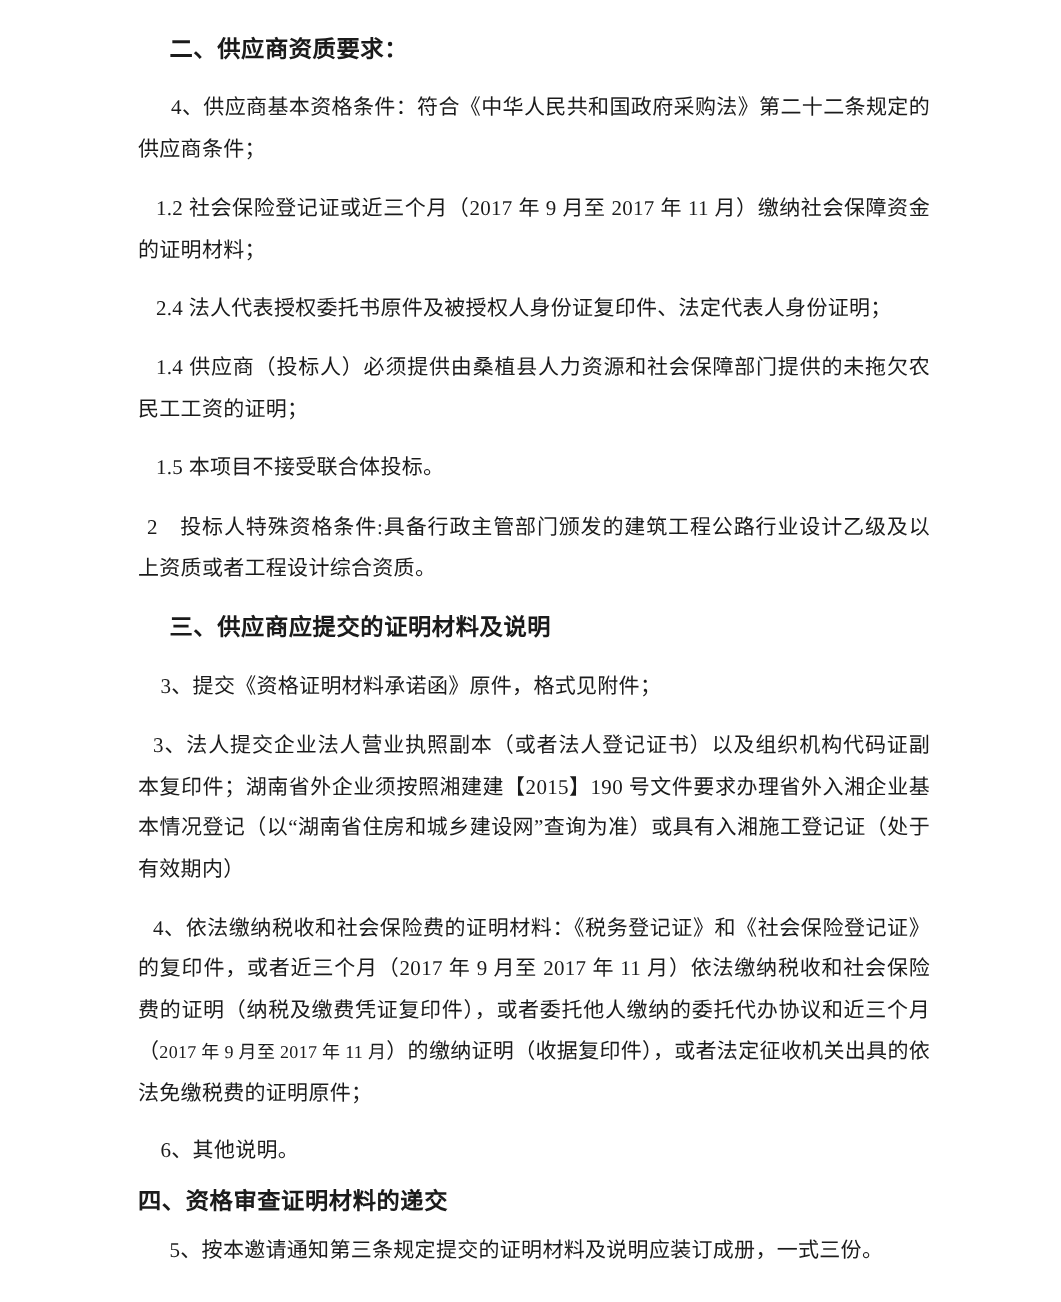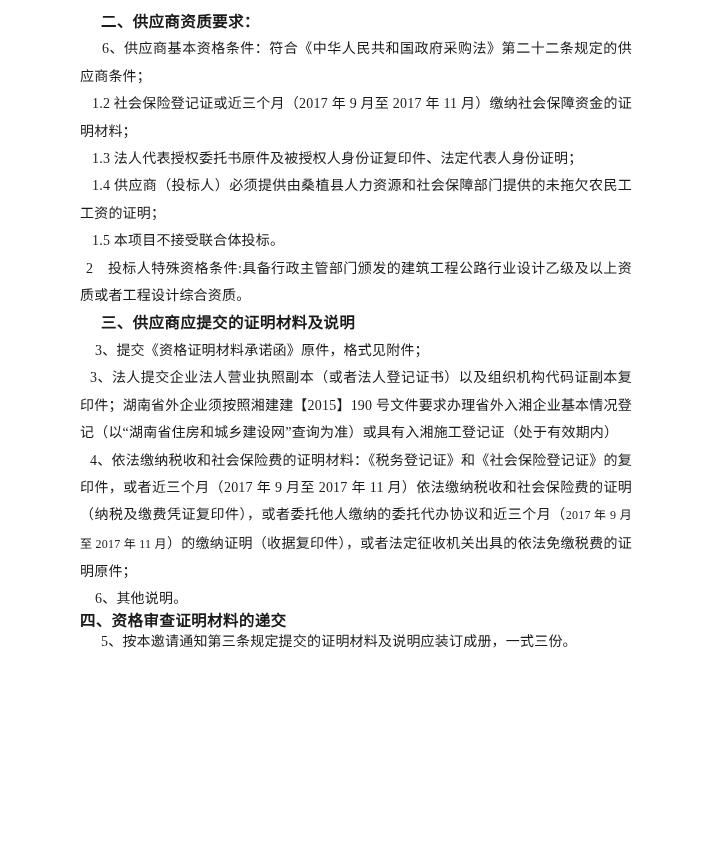--- a/index.html
+++ b/index.html
@@ -19,21 +19,21 @@
     position: absolute;
     left: 80px;
     top: 8px;
     width: 552px;
     font-size: 14px;
     line-height: 27.4px;
     text-align: justify;
     letter-spacing: 0.2px;
   }
   .doc p {
-    margin: 0;
+    margin: 12px;
     padding: 0;
   }
   
   .h {
     font-weight: bold;
     font-size: 15.5px;
     letter-spacing: 0.4px;
   }
   
   .t21 { text-indent: 21px; }
@@ -52,26 +52,26 @@
   
   .small { font-size: 12px; }
 </style>
 </head>
 <body>
 
 <div class="doc">
 
   <p class="h t21">二、供应商资质要求：</p>
 
-  <p class="t22 gap">6、供应商基本资格条件：符合《中华人民共和国政府采购法》第二十二条规定的供应商条件；</p>
+  <p class="t22 gap">4、供应商基本资格条件：符合《中华人民共和国政府采购法》第二十二条规定的供应商条件；</p>
 
 
   <p class="t12">1.2 社会保险登记证或近三个月（2017 年 9 月至 2017 年 11 月）缴纳社会保障资金的证明材料；</p>
 
-  <p class="t12">1.3 法人代表授权委托书原件及被授权人身份证复印件、法定代表人身份证明；</p>
+  <p class="t12">2.4 法人代表授权委托书原件及被授权人身份证复印件、法定代表人身份证明；</p>
 
   <p class="t12">1.4 供应商（投标人）必须提供由桑植县人力资源和社会保障部门提供的未拖欠农民工工资的证明；</p>
 
   <p class="t12">1.5 本项目不接受联合体投标。</p>
 
   <p class="t6">2　投标人特殊资格条件:具备行政主管部门颁发的建筑工程公路行业设计乙级及以上资质或者工程设计综合资质。</p>
 
   <p class="h t21">三、供应商应提交的证明材料及说明</p>
 
   <p class="t15">3、提交《资格证明材料承诺函》原件，格式见附件；</p>

